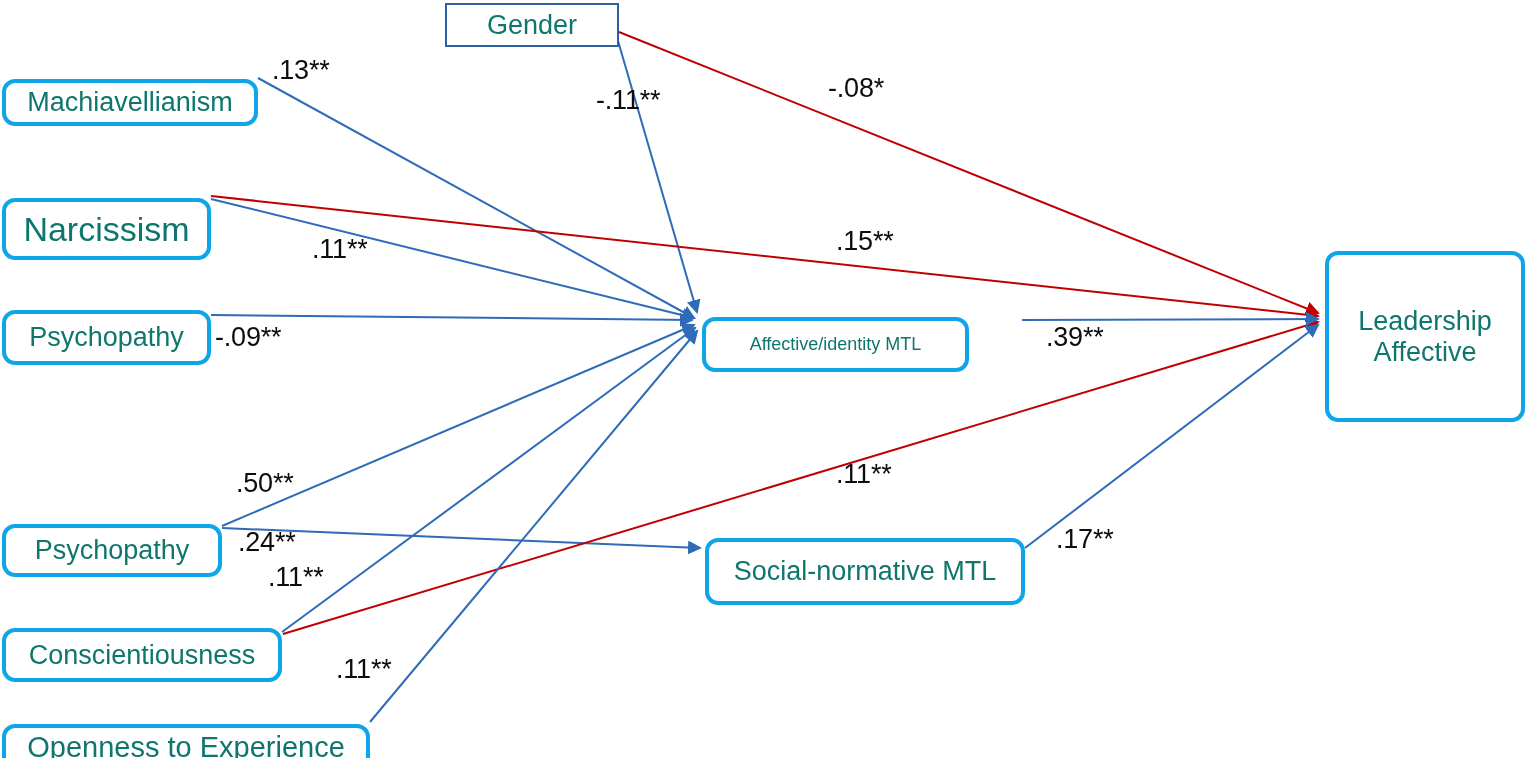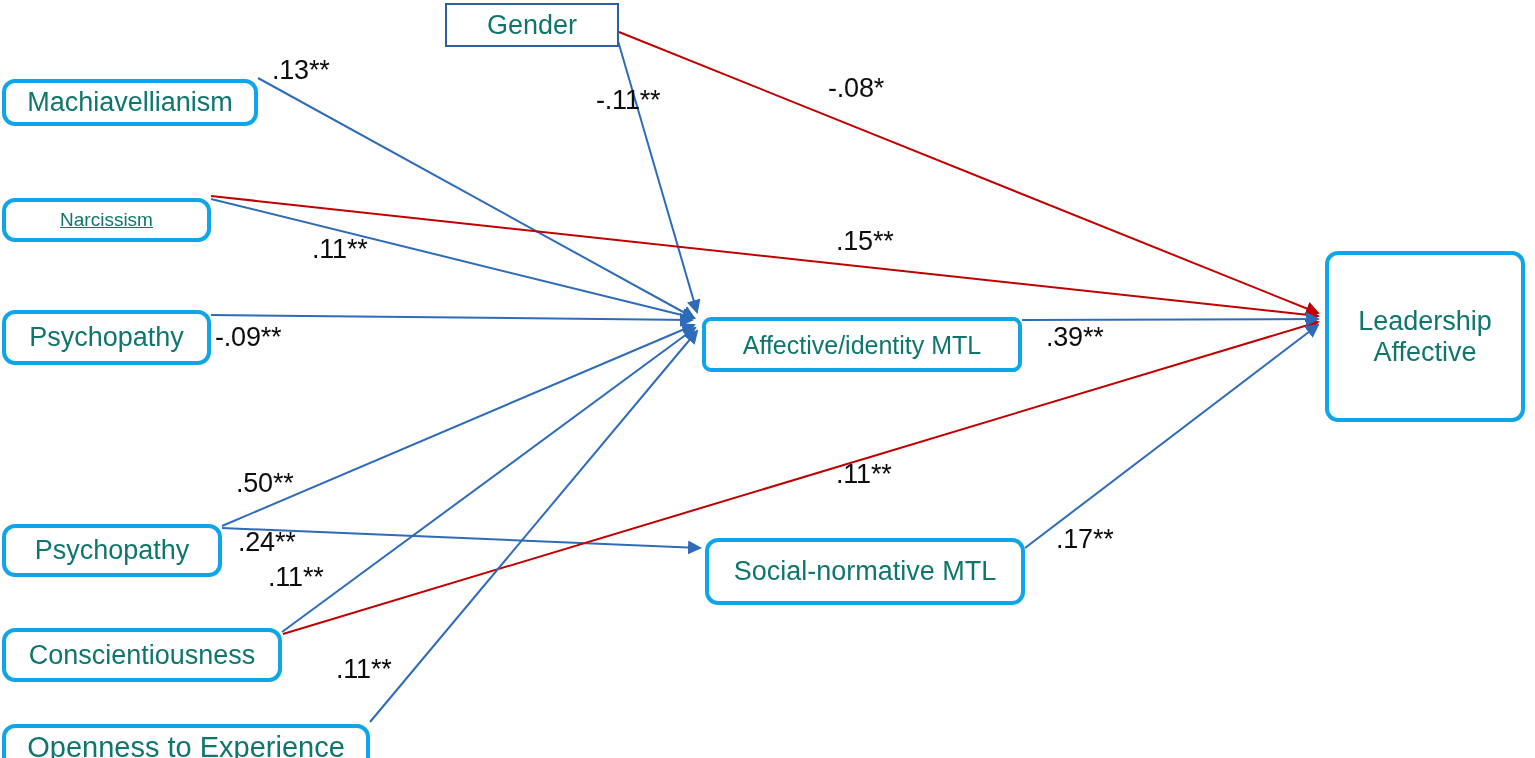--- a/index.html
+++ b/index.html
@@ -93,39 +93,39 @@
         <line x1="370" y1="722" x2="697" y2="331" stroke="#2E6BB8" stroke-width="2" marker-end="url(#arrow-blue)"></line>
         <line x1="1022" y1="320" x2="1318" y2="319" stroke="#2E6BB8" stroke-width="2" marker-end="url(#arrow-blue)"></line>
         <line x1="1025" y1="548" x2="1318" y2="325" stroke="#2E6BB8" stroke-width="2" marker-end="url(#arrow-blue)"></line>
       </g>
   </svg>
 
   <div id="nodes-layer">
       <div class="node-box rounded" style="left: 2px; top: 55px; width: 256px; height: 47px; font-size: 27px;">
         <span class="node-label">Machiavellianism</span>
       </div>
-      <div class="node-box rounded" style="left: 2px; top: 174px; width: 209px; height: 44px; font-size: 19px; text-decoration: underline;">
+      <div class="node-box rounded" style="left: 2px; top: 174px; width: 209px; height: 62px; font-size: 34px;">
         <span class="node-label">Narcissism</span>
       </div>
       <div class="node-box rounded" style="left: 2px; top: 286px; width: 209px; height: 55px; font-size: 27px;">
         <span class="node-label">Psychopathy</span>
       </div>
       <div class="node-box rounded" style="left: 2px; top: 500px; width: 220px; height: 53px; font-size: 27px;">
         <span class="node-label">Psychopathy</span>
       </div>
       <div class="node-box rounded" style="left: 2px; top: 604px; width: 280px; height: 54px; font-size: 27px;">
         <span class="node-label">Conscientiousness</span>
       </div>
       <div class="node-box rounded" style="left: 2px; top: 700px; width: 368px; height: 46px; font-size: 29px;">
         <span class="node-label">Openness to Experience</span>
       </div>
       <div class="node-box square-blue" style="left: 445px; top: 3px; width: 174px; height: 44px; font-size: 27px;">
         <span class="node-label">Gender</span>
       </div>
-      <div class="node-box rounded" style="left: 702px; top: 293px; width: 320px; height: 55px; font-size: 25px; border-radius: 9px;">
+      <div class="node-box rounded" style="left: 702px; top: 293px; width: 267px; height: 55px; font-size: 18px;">
         <span class="node-label">Affective/identity MTL</span>
       </div>
       <div class="node-box rounded" style="left: 705px; top: 514px; width: 320px; height: 67px; font-size: 27px;">
         <span class="node-label">Social-normative MTL</span>
       </div>
       <div class="node-box rounded" style="left: 1325px; top: 227px; width: 200px; height: 171px; font-size: 27px;">
         <span class="node-label">Leadership
 Affective</span>
       </div>
     </div>

